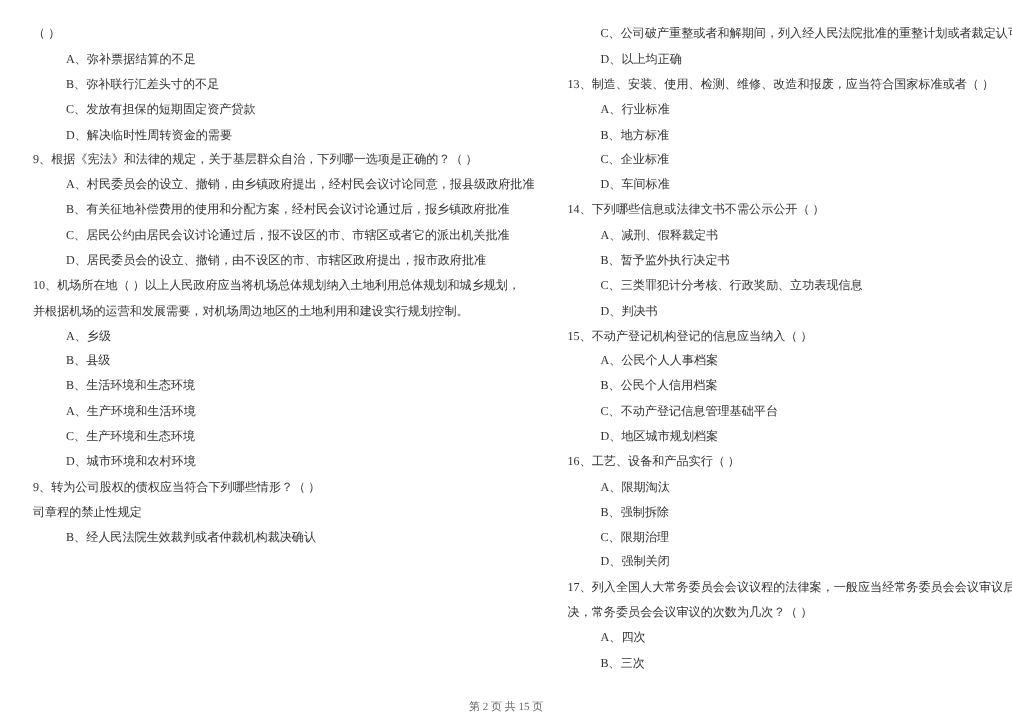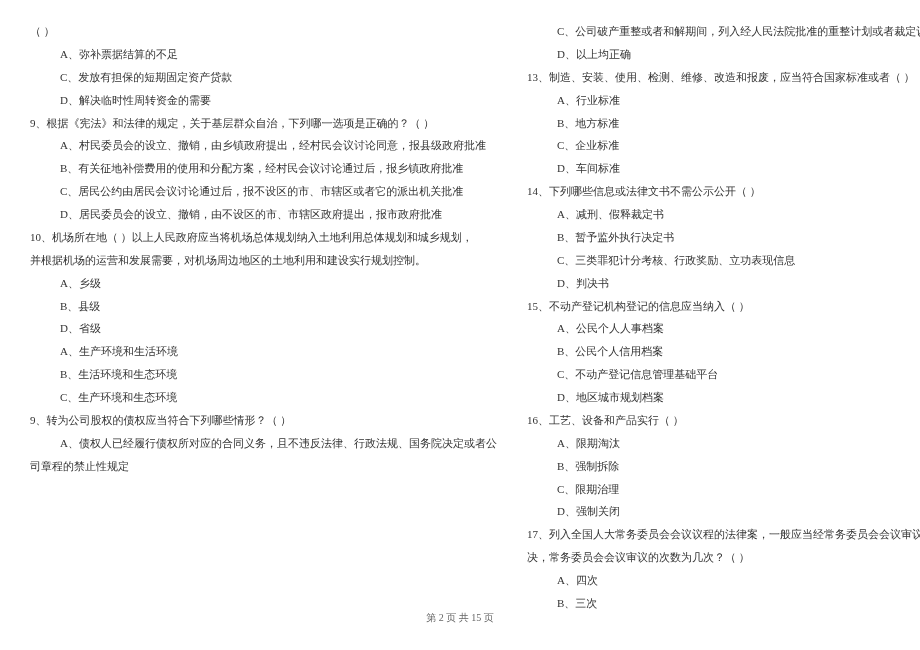--- a/index.html
+++ b/index.html
@@ -36,53 +36,54 @@
       padding-left: 30px;
     }
     .indent-0 {
       padding-left: 0px;
     }
     .partial {
       padding-left: 0px;
     }
     .footer {
       position: absolute;
-      bottom: 25px;
+      bottom: 1px;
       left: 0;
       right: 0;
       text-align: center;
       font-size: 10px;
       color: #666;
     }
   </style>
 </head>
 <body>
 
 <div class="columns">
   <div class="col">
     <div class="line partial">（    ）</div>
     <div class="line indent-1">A、弥补票据结算的不足</div>
+    <div class="line indent-1">B、弥补联行汇差头寸的不足</div>
     <div class="line indent-1">C、发放有担保的短期固定资产贷款</div>
     <div class="line indent-1">D、解决临时性周转资金的需要</div>
     <div class="line indent-0">9、根据《宪法》和法律的规定，关于基层群众自治，下列哪一选项是正确的？（    ）</div>
     <div class="line indent-1">A、村民委员会的设立、撤销，由乡镇政府提出，经村民会议讨论同意，报县级政府批准</div>
     <div class="line indent-1">B、有关征地补偿费用的使用和分配方案，经村民会议讨论通过后，报乡镇政府批准</div>
     <div class="line indent-1">C、居民公约由居民会议讨论通过后，报不设区的市、市辖区或者它的派出机关批准</div>
     <div class="line indent-1">D、居民委员会的设立、撤销，由不设区的市、市辖区政府提出，报市政府批准</div>
     <div class="line indent-0">10、机场所在地（    ）以上人民政府应当将机场总体规划纳入土地利用总体规划和城乡规划，</div>
     <div class="line indent-0">并根据机场的运营和发展需要，对机场周边地区的土地利用和建设实行规划控制。</div>
     <div class="line indent-1">A、乡级</div>
     <div class="line indent-1">B、县级</div>
-    <div class="line indent-1">D、省级</div>
+    <div class="line indent-1">B、生活环境和生态环境</div>
     <div class="line indent-1">A、生产环境和生活环境</div>
-    <div class="line indent-1">B、生活环境和生态环境</div>
     <div class="line indent-1">C、生产环境和生态环境</div>
+    <div class="line indent-1">D、城市环境和农村环境</div>
     <div class="line indent-0">9、转为公司股权的债权应当符合下列哪些情形？（    ）</div>
-    <div class="line indent-1">A、债权人已经履行债权所对应的合同义务，且不违反法律、行政法规、国务院决定或者公</div>
     <div class="line indent-0">司章程的禁止性规定</div>
+    <div class="line indent-1">B、经人民法院生效裁判或者仲裁机构裁决确认</div>
   </div>
 
   <div class="col">
     <div class="line indent-1">C、公司破产重整或者和解期间，列入经人民法院批准的重整计划或者裁定认可的和解协议。</div>
     <div class="line indent-1">D、以上均正确</div>
     <div class="line indent-0">13、制造、安装、使用、检测、维修、改造和报废，应当符合国家标准或者（    ）</div>
     <div class="line indent-1">A、行业标准</div>
     <div class="line indent-1">B、地方标准</div>
     <div class="line indent-1">C、企业标准</div>
     <div class="line indent-1">D、车间标准</div>

